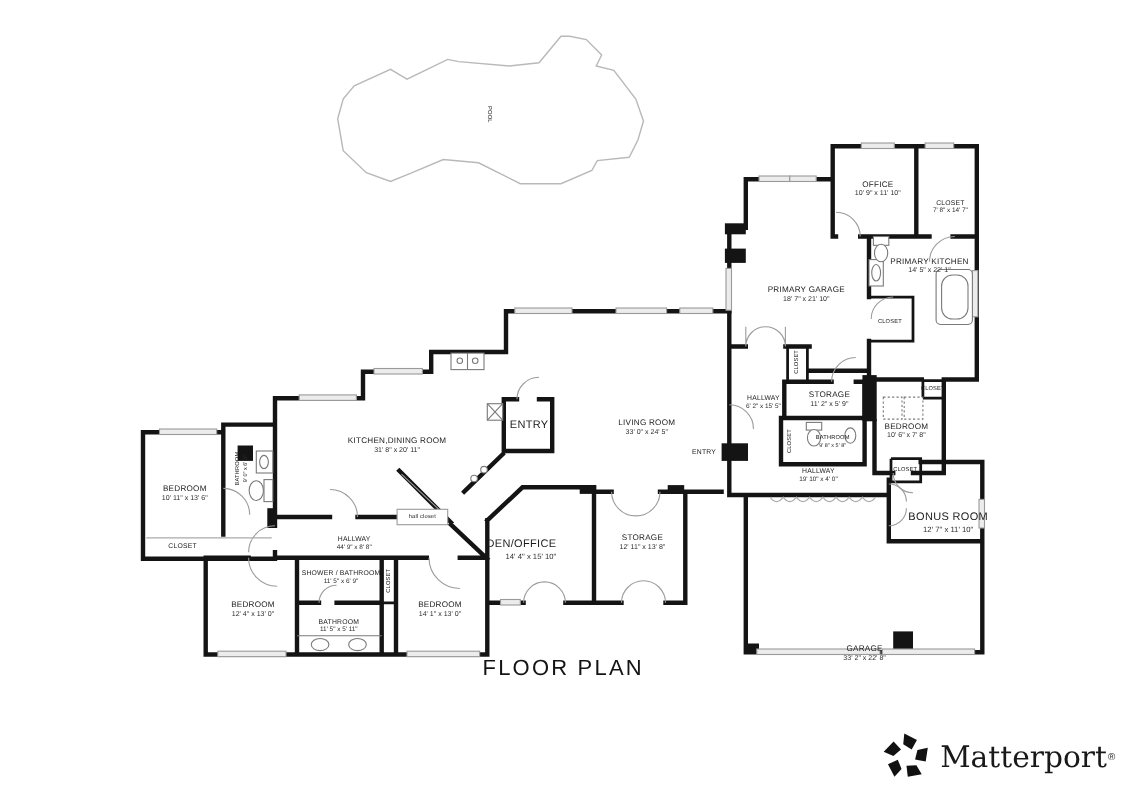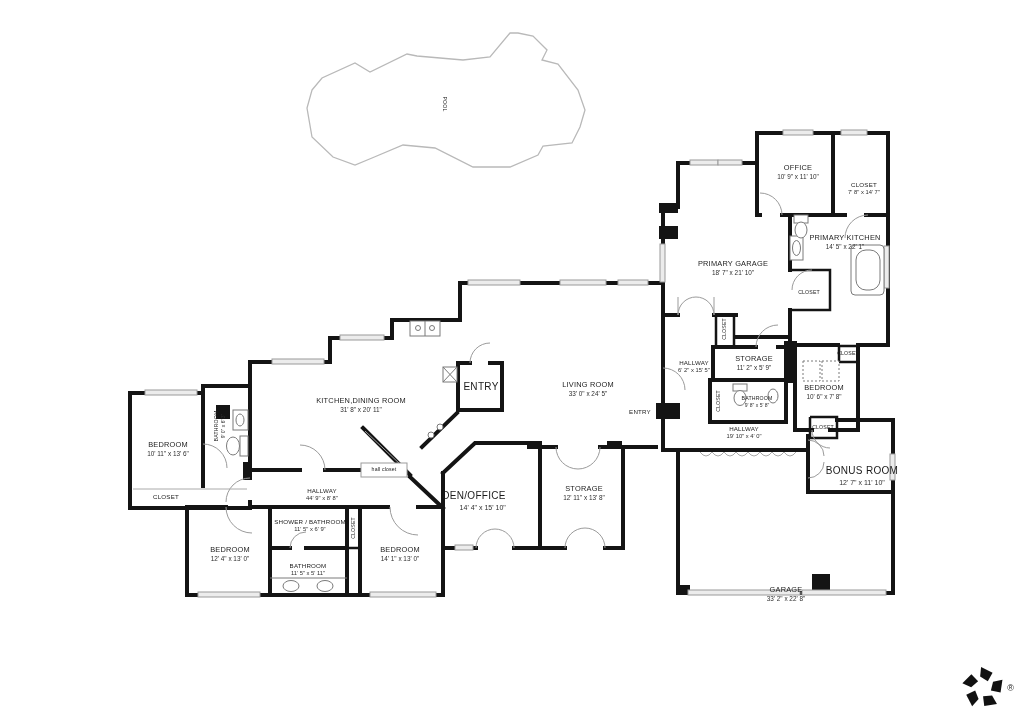--- a/index.html
+++ b/index.html
@@ -283,27 +283,29 @@
       </div>
       <div class="room-label tiny" style="left: 354px; top: 528px; transform: translate(-50%, -50%) rotate(-90deg);">
         <div class="rn">CLOSET</div>
       </div>
       <div class="room-label med" style="left: 400px; top: 554px; transform: translate(-50%, -50%) rotate(0deg);">
         <div class="rn">BEDROOM</div>
         <div class="rd">14' 1" x 13' 0"</div>
       </div>
     </div>
 
+  <h1 class="page-title">FLOOR PLAN</h1>
 
   <div class="logo">
     <svg width="46" height="46" viewBox="0 0 48 48">
       <g fill="#111111">
         <polygon points="22,2 34,8 29,17 21,12"></polygon>
         <polygon points="22,2 34,8 29,17 21,12" transform="rotate(72 24 24)"></polygon>
         <polygon points="22,2 34,8 29,17 21,12" transform="rotate(144 24 24)"></polygon>
         <polygon points="22,2 34,8 29,17 21,12" transform="rotate(216 24 24)"></polygon>
         <polygon points="22,2 34,8 29,17 21,12" transform="rotate(288 24 24)"></polygon>
       </g>
     </svg>
+    <span class="wordmark">Matterport</span>
     <span class="reg">®</span>
   </div>
 
 </div>
 
 </body></html>

